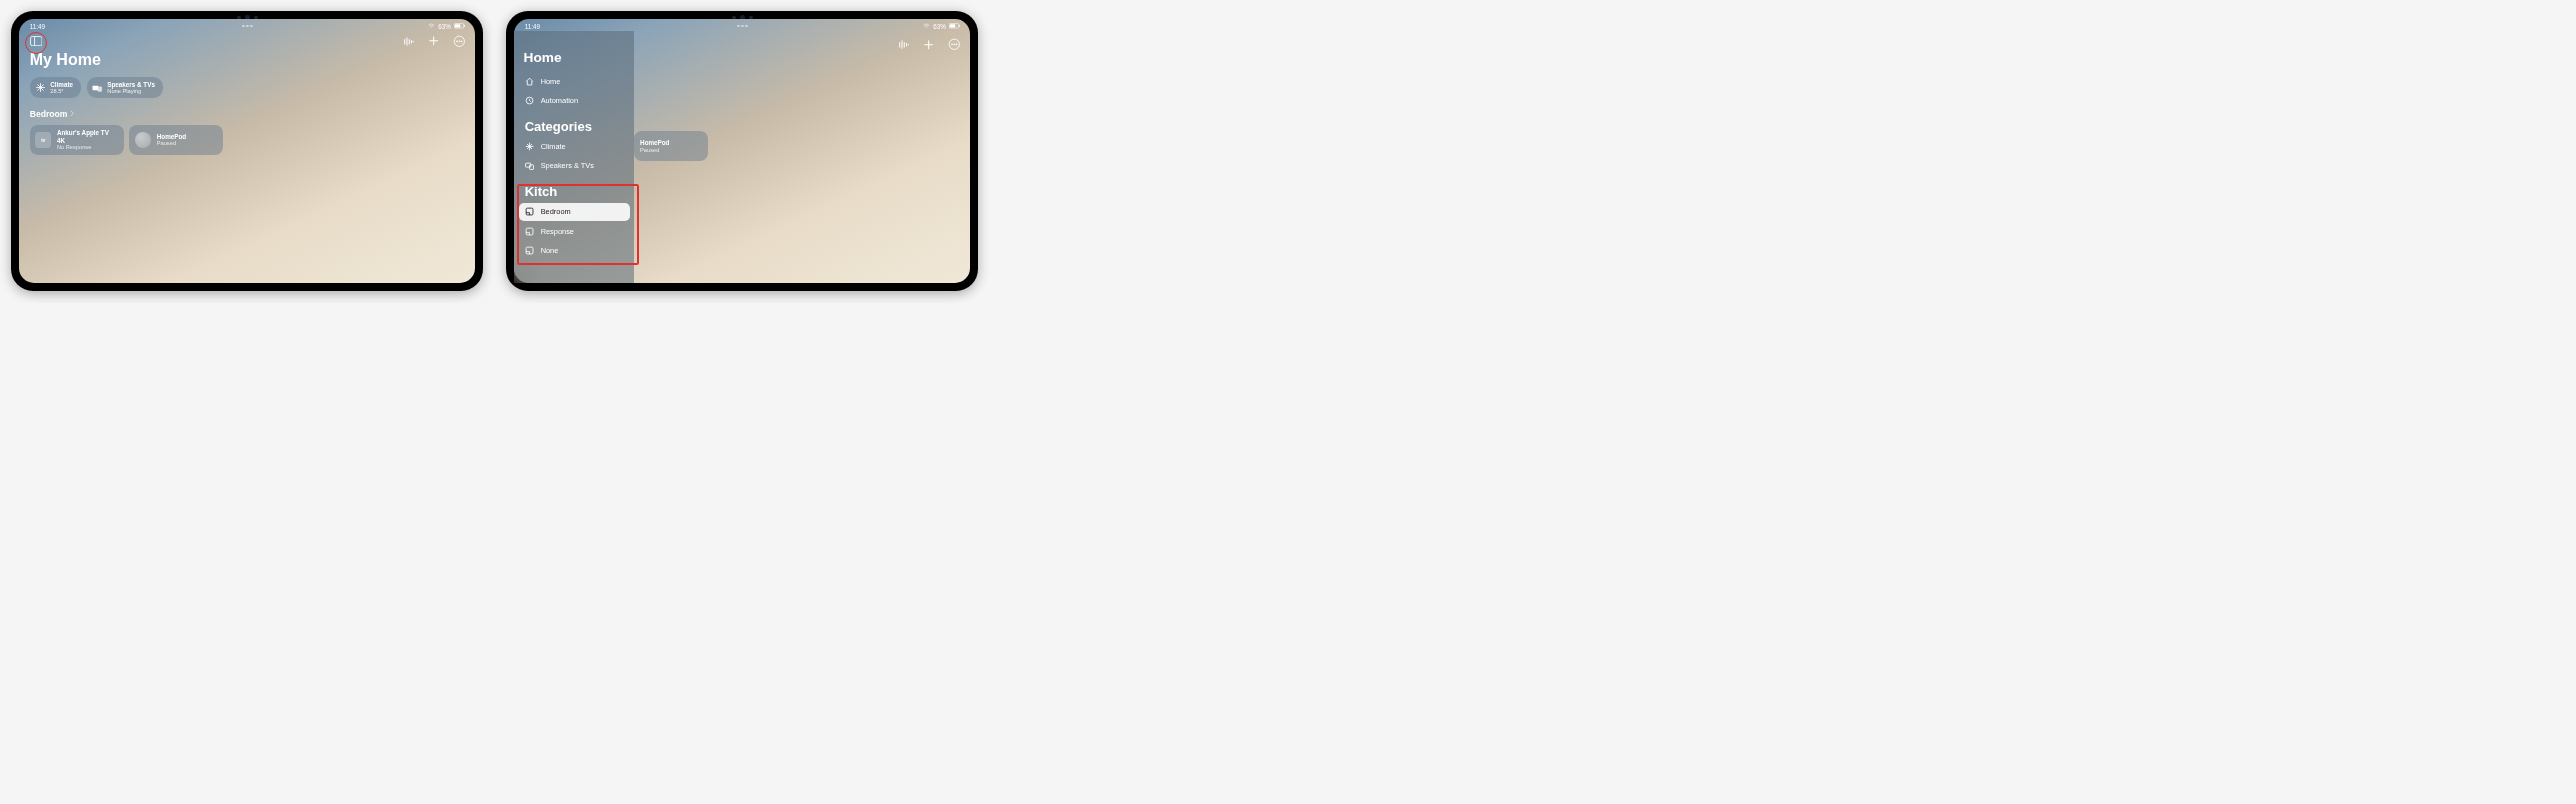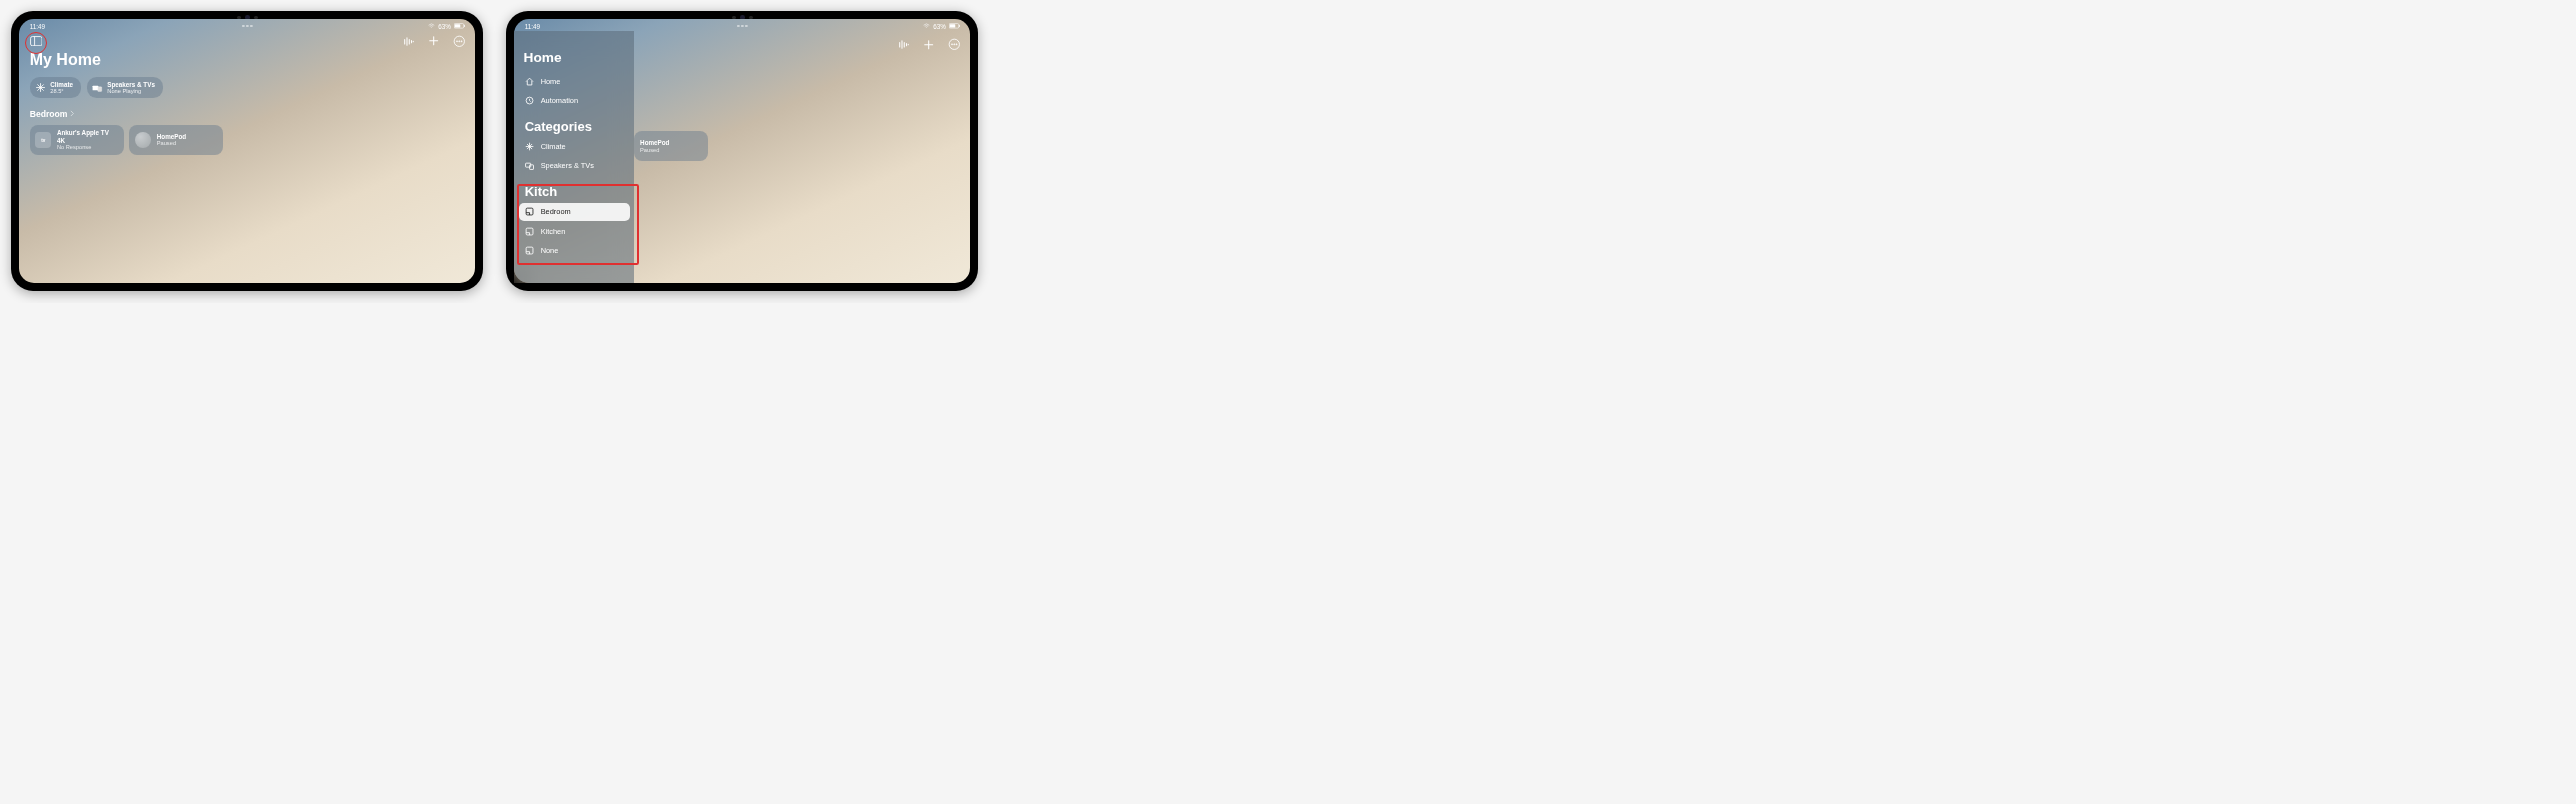--- a/index.html
+++ b/index.html
@@ -426,21 +426,21 @@
           </span>
           <span class="sidebar-label">Bedroom</span>
         </div>
         <div class="sidebar-item">
           <span class="sidebar-icon">
             <svg width="9.1" height="9.1" viewBox="0 0 16 16">
                 <rect x="2" y="2" width="12" height="12" rx="2"></rect>
                 <path d="M2 10 L8 10 L8 14"></path>
               </svg>
           </span>
-          <span class="sidebar-label">Kitchen</span>
+          <span class="sidebar-label">Response</span>
         </div>
         <div class="sidebar-item">
           <span class="sidebar-icon">
             <svg width="9.1" height="9.1" viewBox="0 0 16 16">
                 <rect x="2" y="2" width="12" height="12" rx="2"></rect>
                 <path d="M2 10 L8 10 L8 14"></path>
               </svg>
           </span>
           <span class="sidebar-label">None</span>
         </div>

